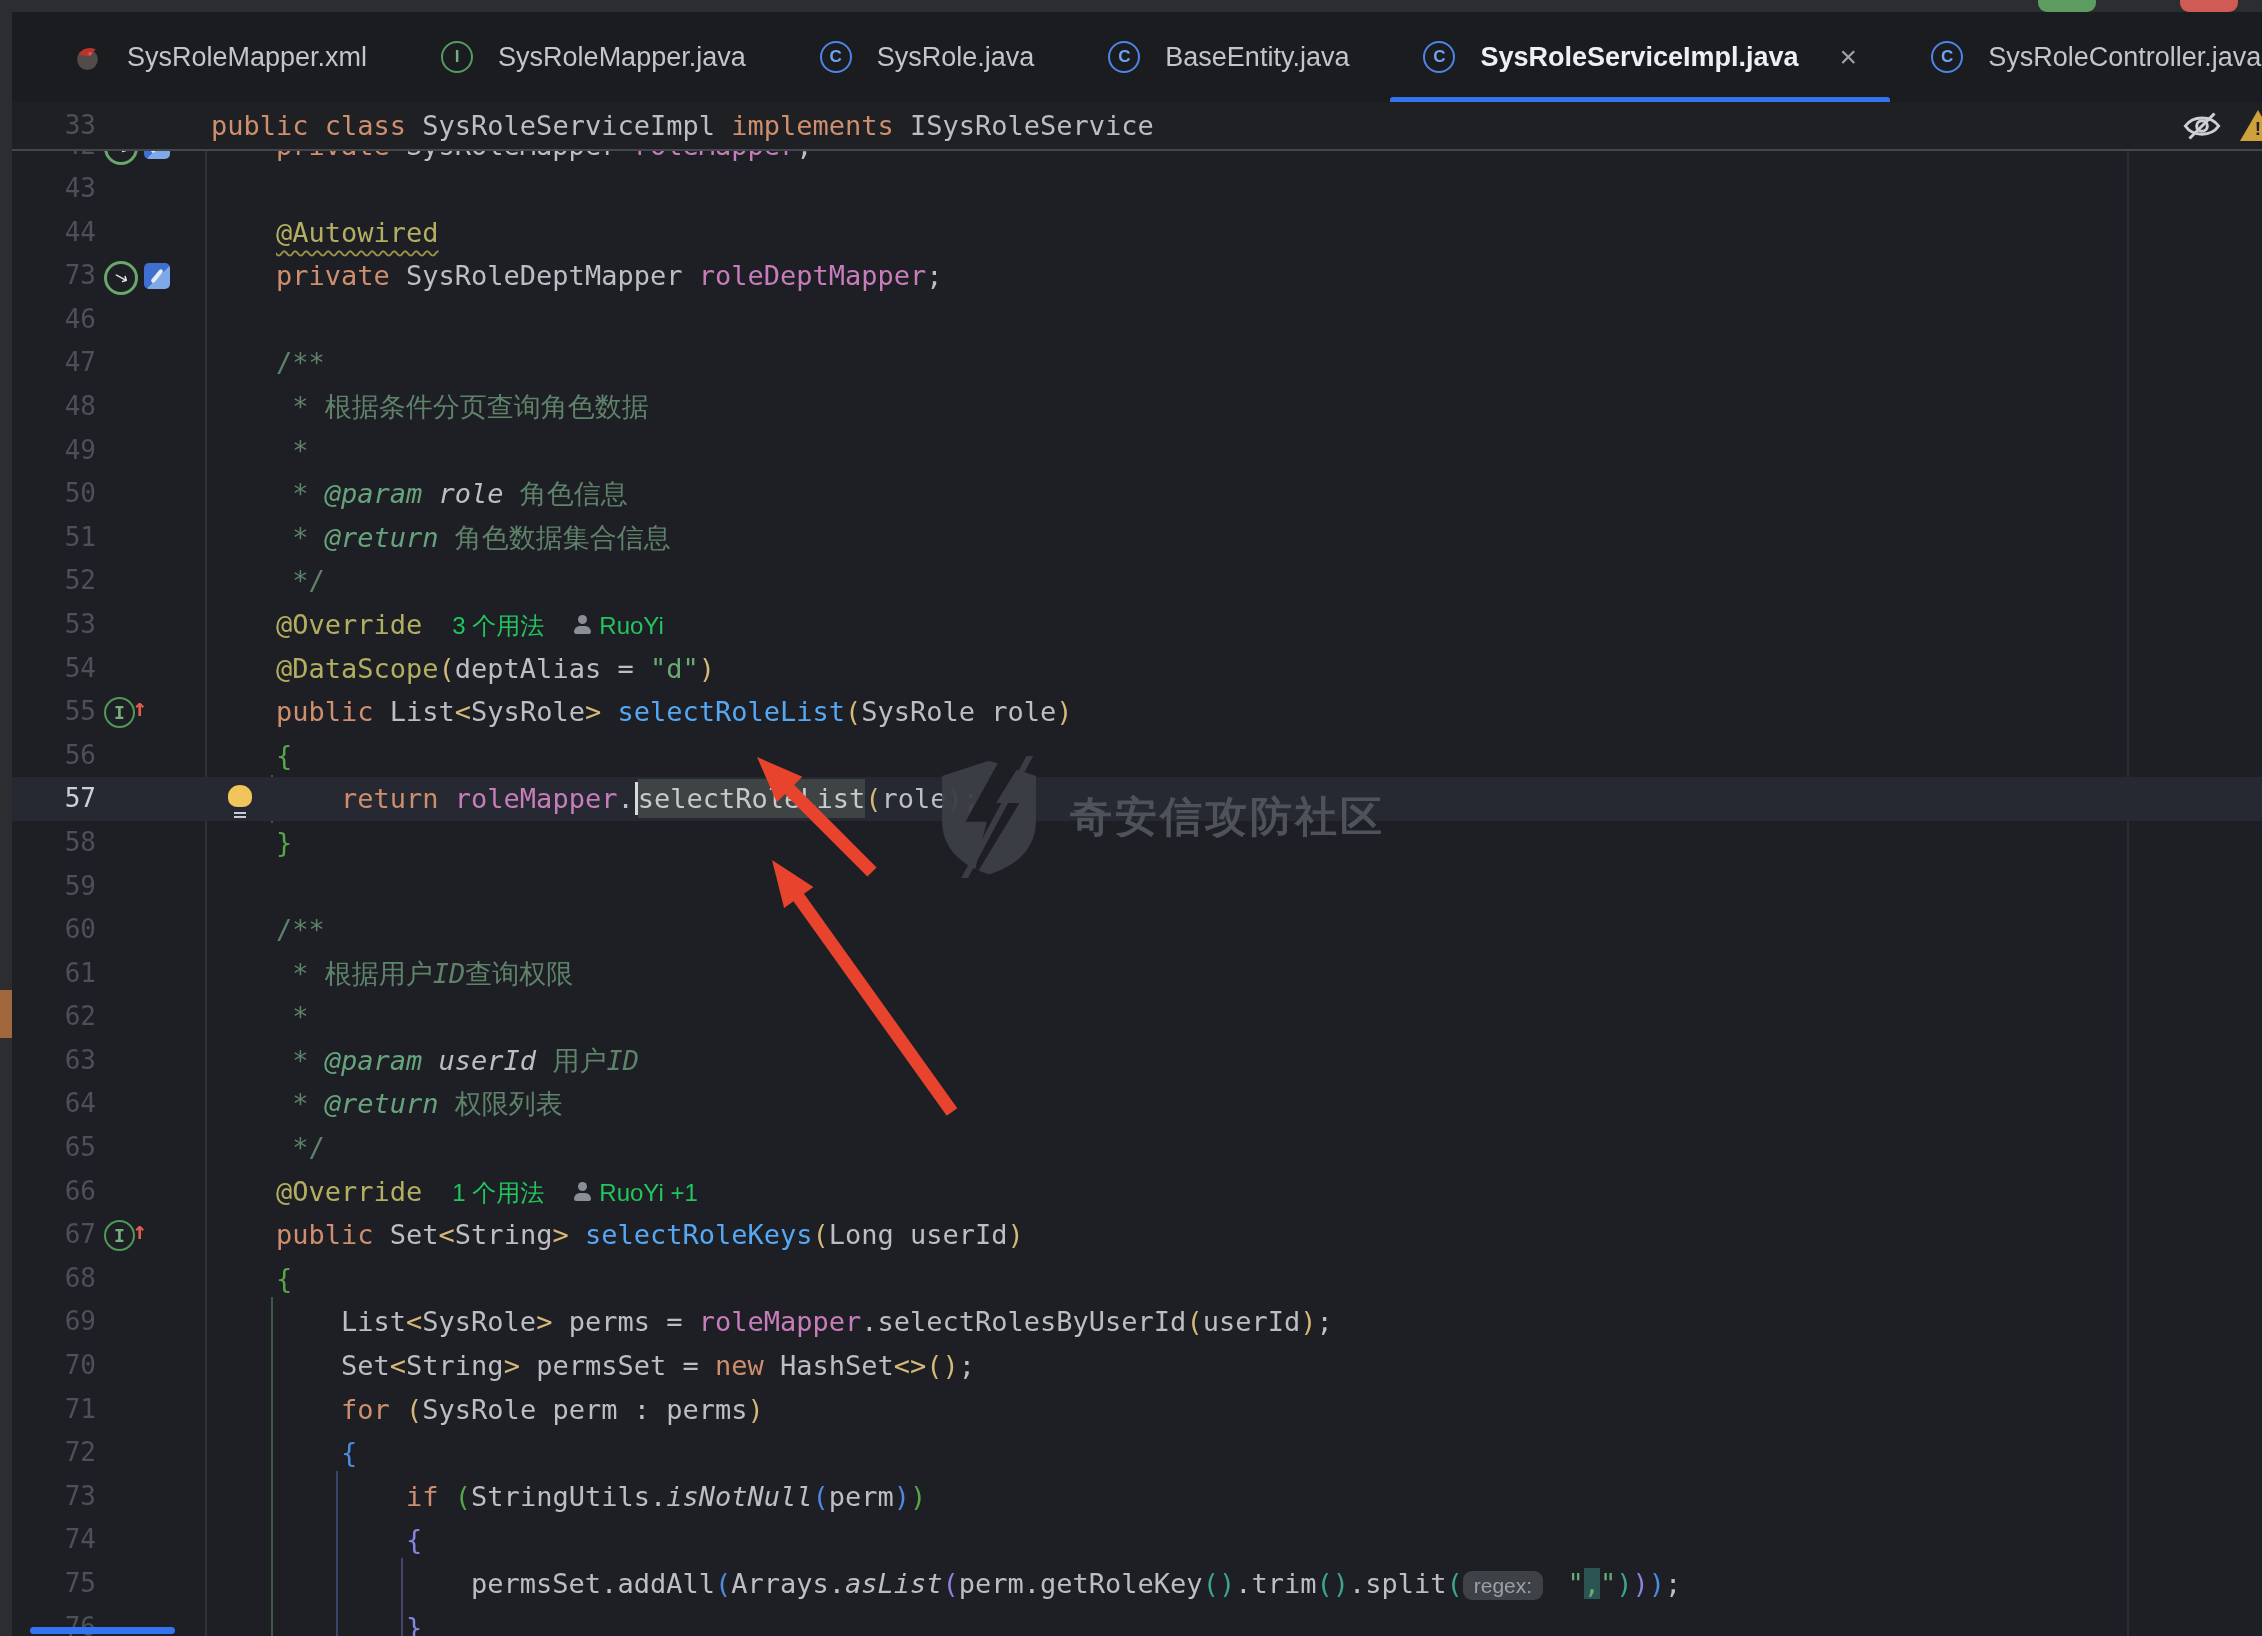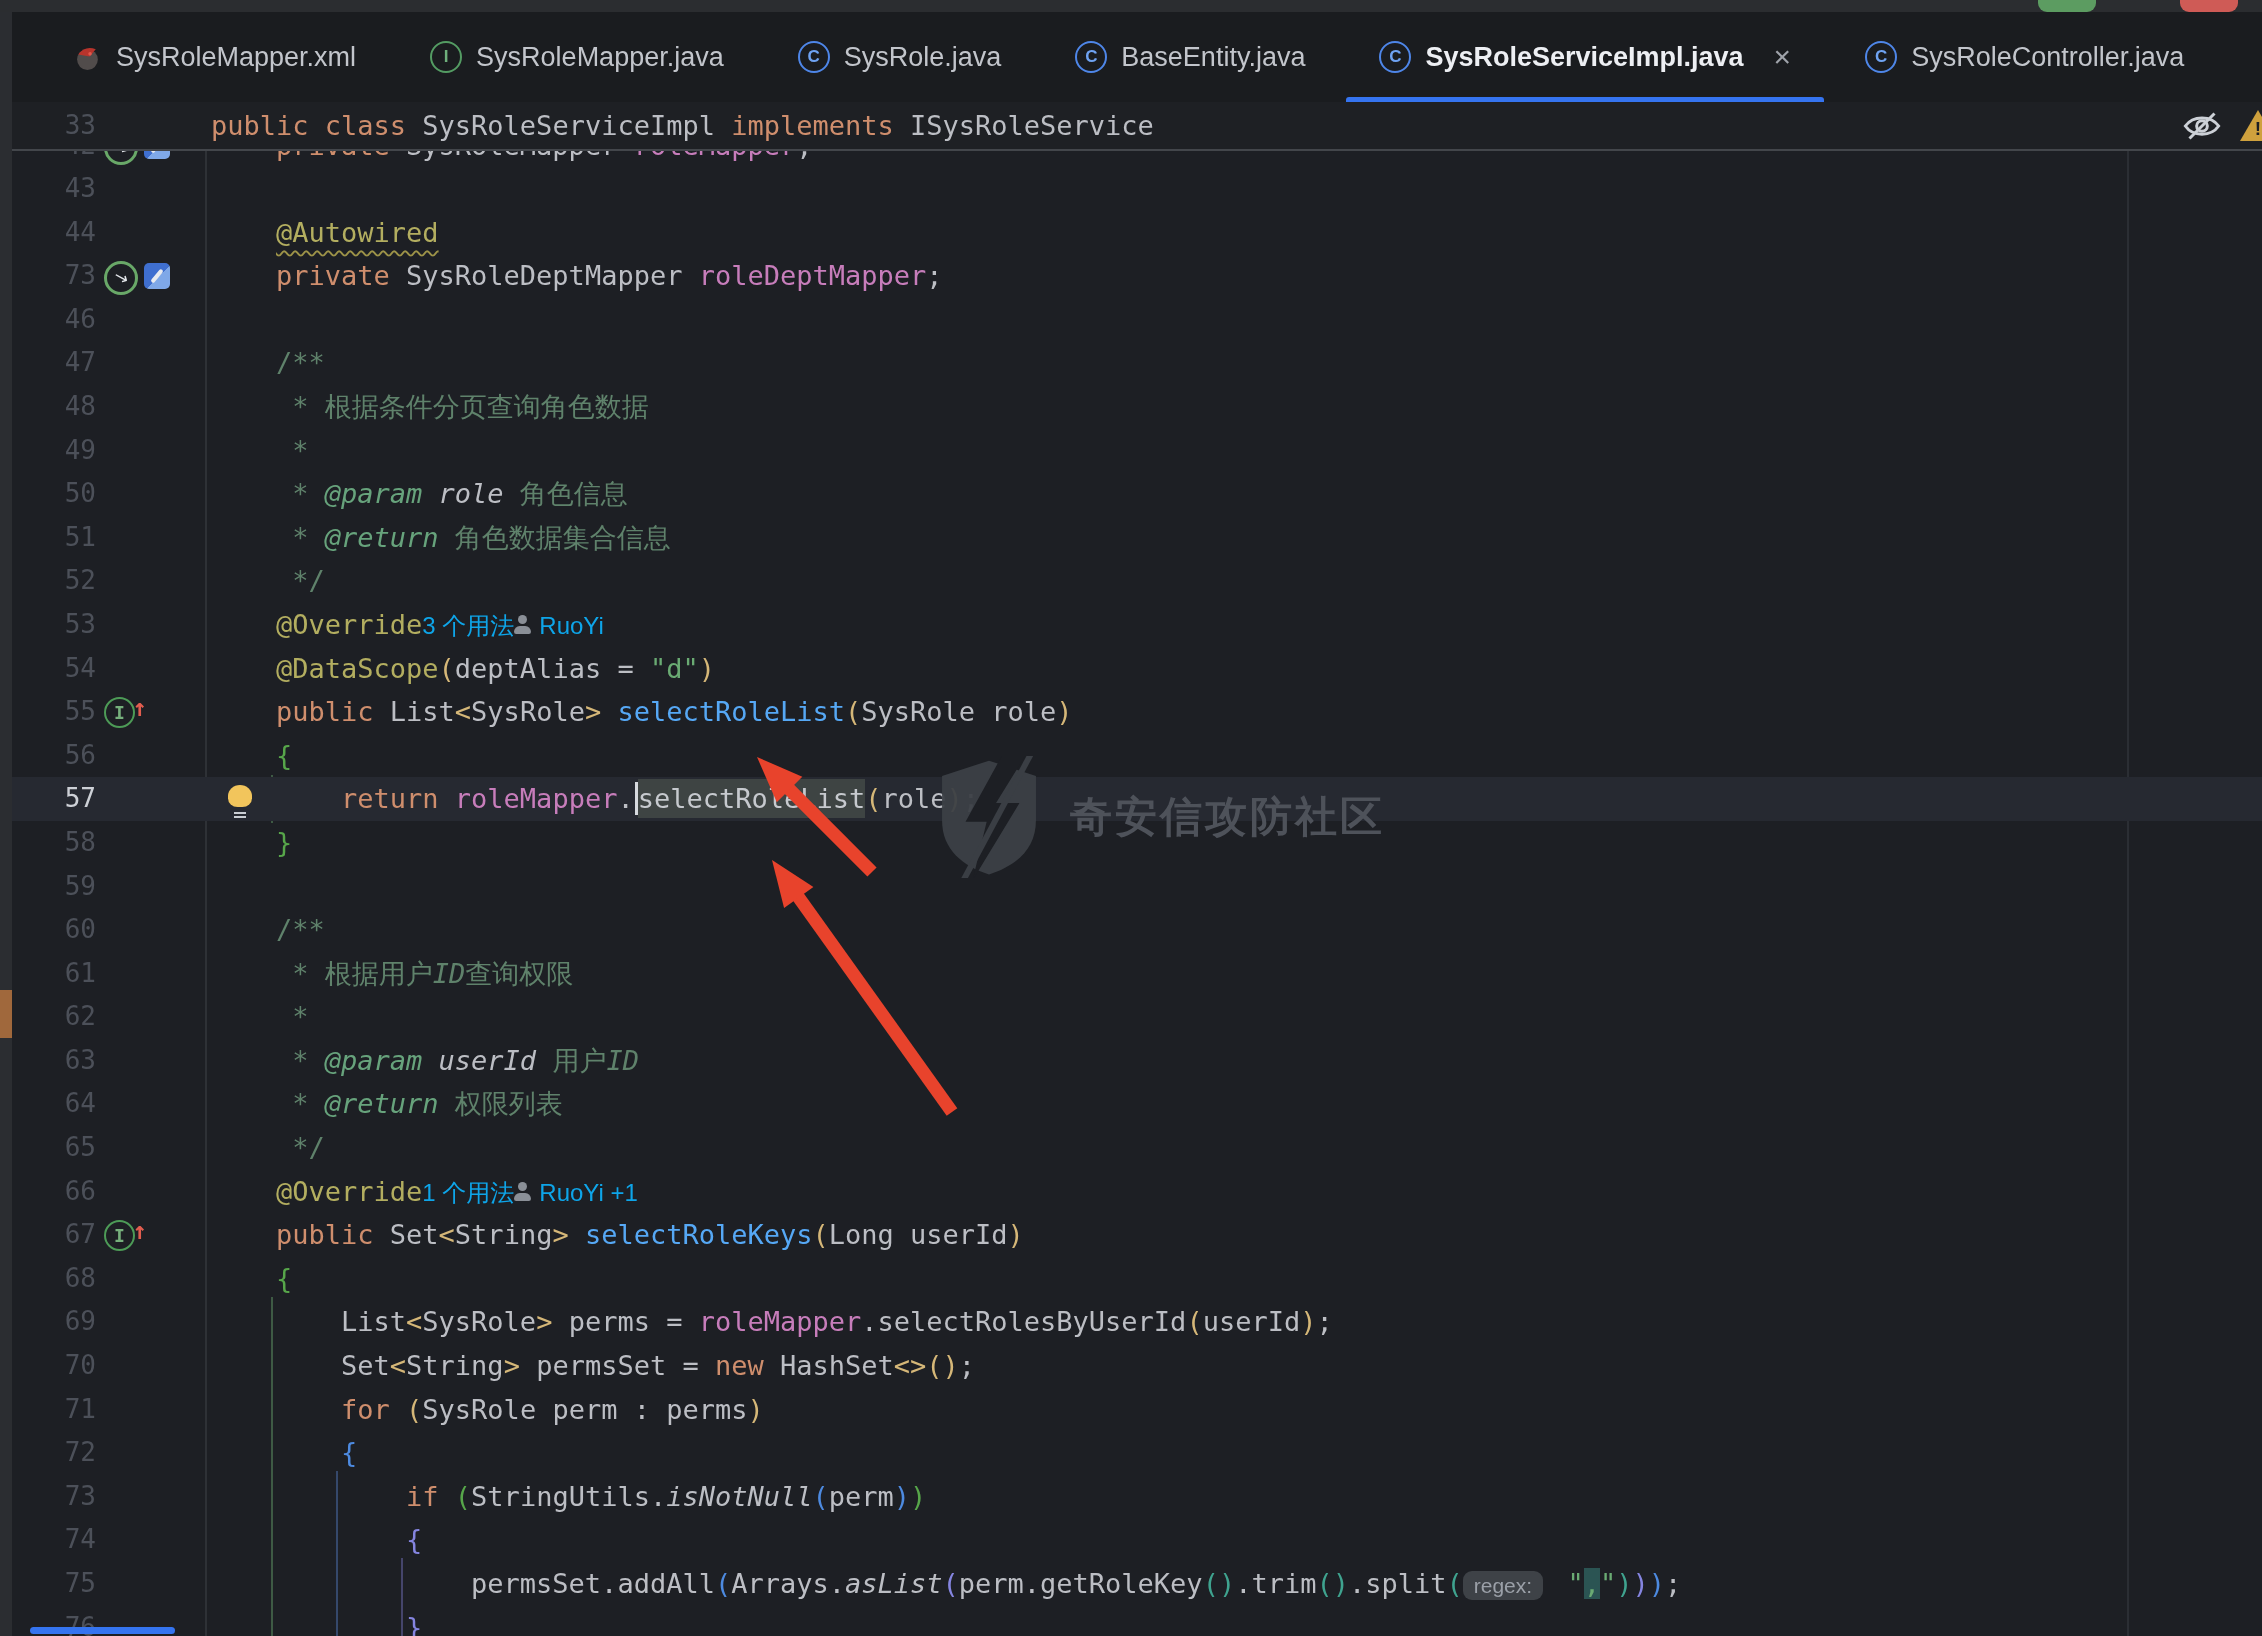--- a/index.html
+++ b/index.html
@@ -10,21 +10,21 @@
   .topbar{position:absolute;top:0;left:0;right:0;height:12px;background:#2B2D30;z-index:9;}
   .pill{position:absolute;top:0;height:12px;width:58px;border-radius:0 0 9px 9px;}
 
   
   .leftstrip{position:absolute;top:12px;left:0;bottom:0;width:12px;background:#2B2D31;z-index:8;}
   .stripmarker{position:absolute;left:0;width:12px;height:48px;}
 
   
   .tabbar{position:absolute;top:12px;left:12px;right:0;height:90px;background:#1A1C1F;
     display:flex;align-items:stretch;padding-left:26px;z-index:7;}
-  .tab{position:relative;display:flex;align-items:center;gap:14px;padding:0 37px;
+  .tab{position:relative;display:flex;align-items:center;gap:25px;padding:0 37px;
     font-size:27px;color:#C2C5CB;cursor:default;white-space:nowrap;}
   .tab.active{color:#EDEFF3;font-weight:bold;}
   .tab.active::after{content:'';position:absolute;left:4px;right:4px;bottom:0;height:5px;
     background:#3574F0;border-radius:3px 3px 0 0;}
   .ticon{display:inline-flex;width:28px;height:28px;align-items:center;justify-content:center;
     border-radius:50%;font-size:17px;font-weight:bold;flex:0 0 auto;}
   .ticon.interface{border:2.5px solid #549C63;color:#6FB07C;}
   .ticon.class{border:2.5px solid #4E86E8;color:#6FA3F2;}
   .tclose{margin-left:16px;color:#9FA3AA;font-size:30px;font-weight:normal;line-height:1;}
 
@@ -67,21 +67,21 @@
   .tk-field{color:#C77DBB;}
   .tk-txt{color:#BCBEC4;}
   .tk-ital{color:#BCBEC4;font-style:italic;}
   .tk-p1{color:#D5B778;}
   .tk-p2{color:#57A64A;}
   .tk-p3{color:#4D8AE0;}
   .tk-p4{color:#8585E0;}
   .tk-p5{color:#3FA38F;}
   .tk-sel{color:#C6C9CE;background:#3E4443;padding:4px 0;}
   .caret{display:inline-block;width:3px;height:33px;background:#D6D9DE;vertical-align:-7px;margin-left:1px;}
-  .tk-hint{font-family:"Liberation Sans",sans-serif;font-size:24px;color:#0ea5e9;}
+  .tk-hint{font-family:"Liberation Sans",sans-serif;font-size:24px;color:#22c55e;margin-left:30px;}
   .tk-chip{font-family:"Liberation Sans",sans-serif;font-size:21px;color:#9BA0A8;background:#3E4247;
     border-radius:9px;padding:3px 11px;margin-right:8px;}
   .person{display:inline-block;width:17px;height:19px;position:relative;margin-right:8px;}
   .person::before{content:'';position:absolute;top:0;left:4px;width:9px;height:9px;border-radius:50%;background:#8A8F97;}
   .person::after{content:'';position:absolute;bottom:0;left:0;width:17px;height:8px;
     border-radius:8px 8px 3px 3px;background:#8A8F97;}
 
   
   .gicon{position:absolute;top:7px;display:flex;align-items:center;justify-content:center;}
   .gicon.spring{left:92px;width:28px;height:28px;border:3px solid #69A868;border-radius:50%;}

